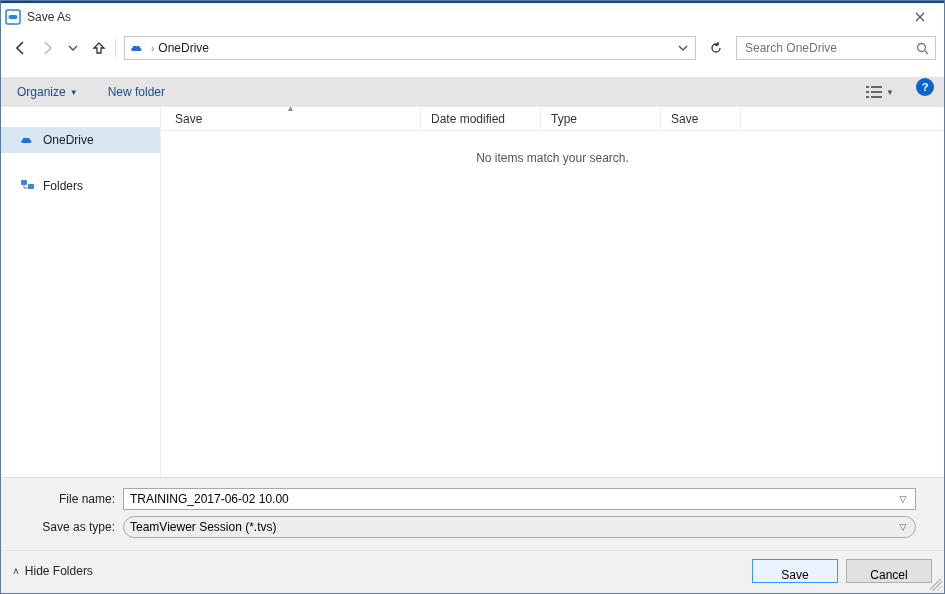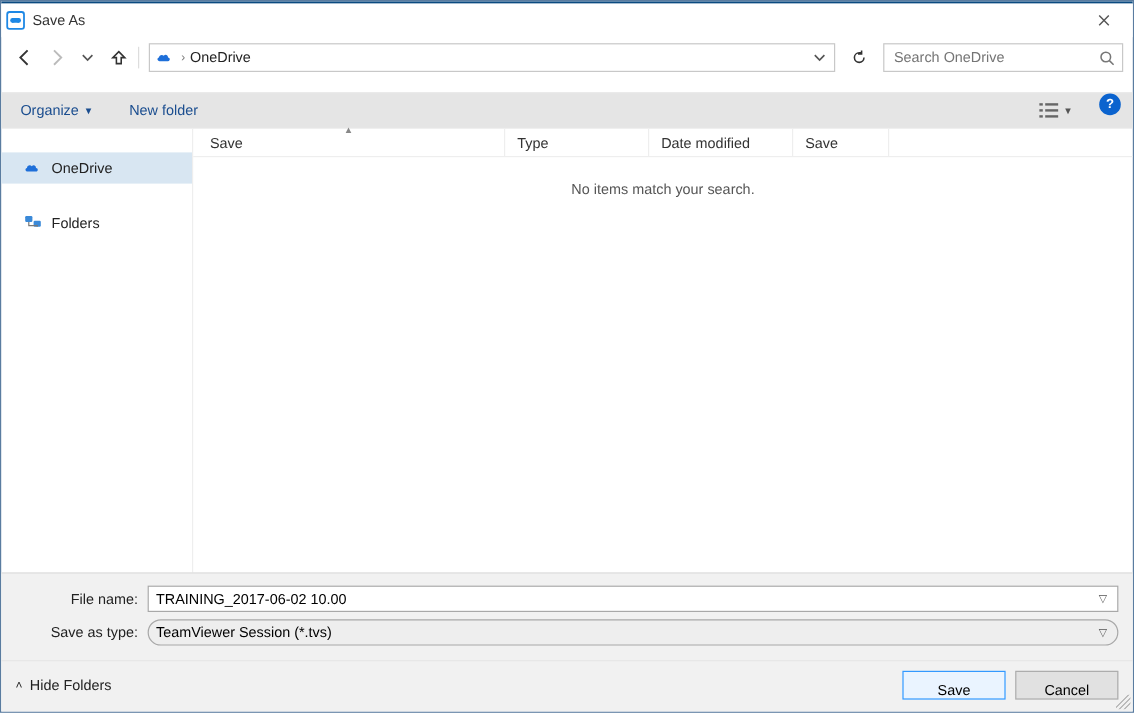--- a/index.html
+++ b/index.html
@@ -46,21 +46,21 @@
   .list-header { display:flex; border-bottom:1px solid #eee; height:24px; align-items:center; color:#333; font-size:12px; }
   .list-header .col { padding:0 10px; border-right:1px solid #eee; height:100%; display:flex; align-items:center; position:relative; }
   .col-name { width:260px; padding-left:14px !important; }
   .col-date { width:120px; }
   .col-type { width:120px; }
   .col-size { width:80px; }
   .sort-ind { position:absolute; top:-3px; left:50%; transform:translateX(-50%); font-size:8px; color:#888; }
   .empty-msg { flex:1; display:flex; align-items:flex-start; justify-content:center; padding-top:20px; color:#555; }
 
   .bottom { position:absolute; left:0; right:0; bottom:0; background:#f1f1f1; border-top:1px solid #ddd; }
-  .form-area { padding:10px 12px 6px 12px; }
+  .form-area { padding:10px 28px 6px 12px; }
   .form-row { display:flex; align-items:center; margin-bottom:6px; }
   .form-row label { width:110px; text-align:right; padding-right:8px; color:#222; }
   .form-row .combo { flex:1; height:22px; border:1px solid #a8a8a8; background:#fff; display:flex; align-items:center; padding:0 4px;gap:48px; }
   .form-row .combo.grey { background:#eee;border-radius:11px; }
   .form-row .combo input { flex:1; border:none; outline:none; font-size:12px; background:transparent; }
   .form-row .combo .dd { width:16px; text-align:center; color:#555; font-size:9px; }
 
   .btn-row { display:flex; align-items:center; padding:8px 12px 10px 12px; border-top:1px solid #e7e7e7; }
   .hide-folders { display:flex; align-items:center; gap:6px; color:#222; }
   .btn-spacer { flex:1; }
@@ -199,25 +199,25 @@
       <span>Folders</span>
     </div>
   </div>
 
   <div class="listpane">
     <div class="list-header">
       <div class="col col-name">
         <span class="sort-ind">▲</span>
         <span>Save</span>
       </div>
+      <div class="col col-date">
+          <span>Date modified</span>
+        </div>
       <div class="col col-type">
           <span>Type</span>
-        </div>
-      <div class="col col-date">
-          <span>Date modified</span>
         </div>
       <div class="col col-size">
           <span>Save</span>
         </div>
     </div>
     <div class="empty-msg">No items match your search.</div>
   </div>
 </div>
 
 <div class="bottom">

